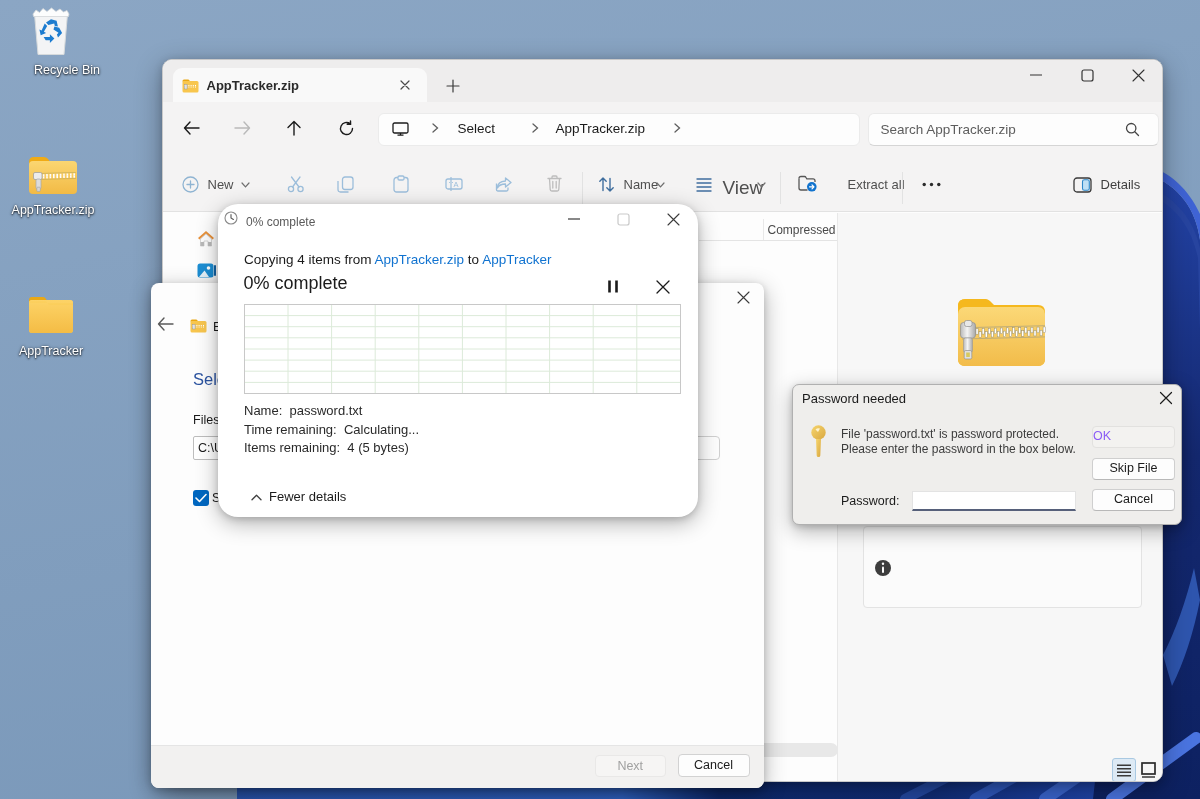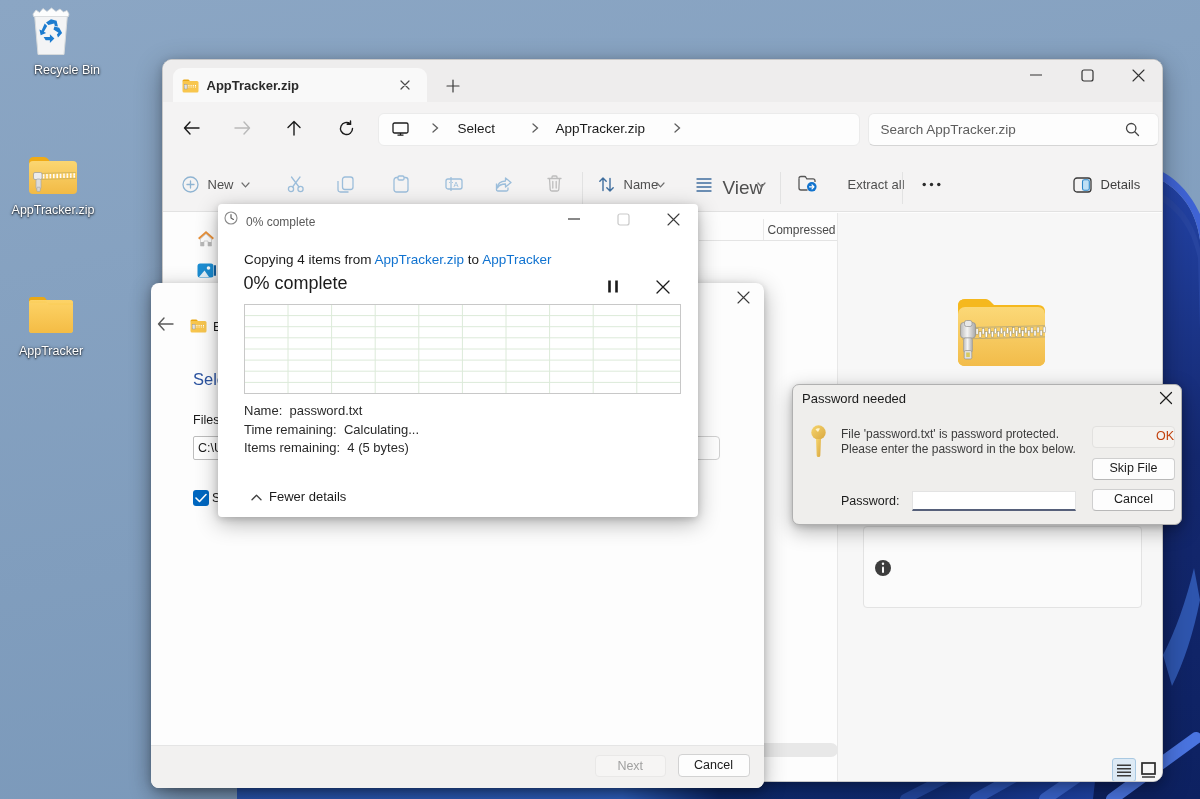--- a/index.html
+++ b/index.html
@@ -388,21 +388,21 @@
   <svg class="abs" style="left:44px;top:210px" width="12" height="10" viewBox="0 0 12 10">
       <path d="M1 5 L4.5 8.5 L11 1.5" stroke="#fff" stroke-width="1.6" fill="none" stroke-linecap="round" stroke-linejoin="round"></path>
     </svg>
   <div class="abs" style="left:61px;top:208px;font-size:12.5px;color:#1b1b1b;">Show extracted files when complete</div>
 
   <div class="abs" style="left:0;top:461.5px;width:100%;height:43.5px;background:#f2f1f0;border-top:1px solid #e5e5e5;border-radius:0 0 8px 8px;"></div>
   <div class="abs" style="left:444px;top:471.5px;width:70.5px;height:22px;background:#f6f5f4;border:1px solid #e9e8e7;border-radius:4px;font-size:12.5px;color:#a0a0a0;text-align:center;line-height:20px;">Next</div>
   <div class="abs" style="left:526.5px;top:471px;width:72px;height:23px;background:#fdfdfd;border:1px solid #d2d2d2;border-radius:4px;font-size:12.5px;color:#1b1b1b;text-align:center;line-height:21px;">Cancel</div>
 </div>
 
-<div class="abs" id="copydlg" style="left:217.5px;top:203.5px;width:480.5px;height:313px;background:#fff;border-radius:4px;box-shadow:0 6px 22px rgba(0,0,0,.3), 0 2px 7px rgba(0,0,0,.16);">
+<div class="abs" id="copydlg" style="left:217.5px;top:203.5px;width:480.5px;height:313px;background:#fff;border-radius:20px;box-shadow:0 6px 22px rgba(0,0,0,.3), 0 2px 7px rgba(0,0,0,.16);">
   <svg class="abs" style="left:6px;top:7.5px" width="14" height="14" viewBox="0 0 14 14">
       <circle cx="7" cy="7" r="6" fill="#fff" stroke="#8a8a8a" stroke-width="1.1"></circle>
       <path d="M7 3.6 L7 7 L9.4 8.4" stroke="#555" stroke-width="1.1" fill="none" stroke-linecap="round"></path>
     </svg>
   <div class="abs" style="left:28.5px;top:11.5px;font-size:12px;color:#5a5a5a;">0% complete</div>
   <svg class="abs" style="left:349px;top:8px" width="14" height="14" viewBox="0 0 14 14">
       <line x1="1" y1="7" x2="13" y2="7" stroke="#3a3a3a" stroke-width="1.2"></line>
     </svg>
   <svg class="abs" style="left:399px;top:9px" width="13" height="13" viewBox="0 0 13 13">
       <rect x="1" y="1" width="11" height="11" rx="2" fill="none" stroke="#c9c9c9" stroke-width="1.2"></rect>
@@ -464,18 +464,18 @@
           <stop offset="0" stop-color="#f6d56e"></stop>
           <stop offset="1" stop-color="#d9a73f"></stop>
         </linearGradient>
       </defs>
     <circle cx="8.5" cy="7.5" r="7.2" fill="url(#keyg)"></circle>
     <path d="M6 14 L11 14 L10.3 30.5 Q10.3 32 8.5 32 Q6.7 32 6.7 30.5 Z" fill="url(#keyg)"></path>
     <path d="M5.5 4.5 Q7.5 2.5 10 3.5 L8 7 Z" fill="#fdf3cd"></path>
   </svg>
   <div class="abs" style="left:48px;top:41.5px;font-size:12px;color:#3c3c3c;">File 'password.txt' is password protected.</div>
   <div class="abs" style="left:48px;top:57px;font-size:12px;color:#3c3c3c;">Please enter the password in the box below.</div>
-  <div class="abs" style="left:299px;top:41px;width:83px;height:21.5px;background:#f3f2f0;border:1px solid #e2e1df;border-radius:4px;font-size:12.5px;color:#c2410c;text-align:right;line-height:19.5px;">OK</div>
+  <div class="abs" style="left:299px;top:41px;width:83px;height:21.5px;background:#f3f2f0;border:1px solid #e2e1df;border-radius:4px;font-size:12.5px;color:#8b5cf6;text-align:left;line-height:19.5px;">OK</div>
   <div class="abs" style="left:299px;top:73px;width:83px;height:21.5px;background:#fdfdfd;border:1px solid #cfcfcf;border-bottom-color:#b8b8b8;border-radius:4px;font-size:12.5px;color:#1b1b1b;text-align:center;line-height:19.5px;">Skip File</div>
   <div class="abs" style="left:299px;top:104px;width:83px;height:21.5px;background:#fdfdfd;border:1px solid #cfcfcf;border-bottom-color:#b8b8b8;border-radius:4px;font-size:12.5px;color:#1b1b1b;text-align:center;line-height:19.5px;">Cancel</div>
   <div class="abs" style="left:48px;top:109px;font-size:12.5px;color:#1b1b1b;">Password:</div>
   <div class="abs" style="left:119px;top:106px;width:164px;height:20px;background:#fff;border:1px solid #e3e3e3;border-bottom:2px solid #56607a;"></div>
 </div>
 
 </body></html>

